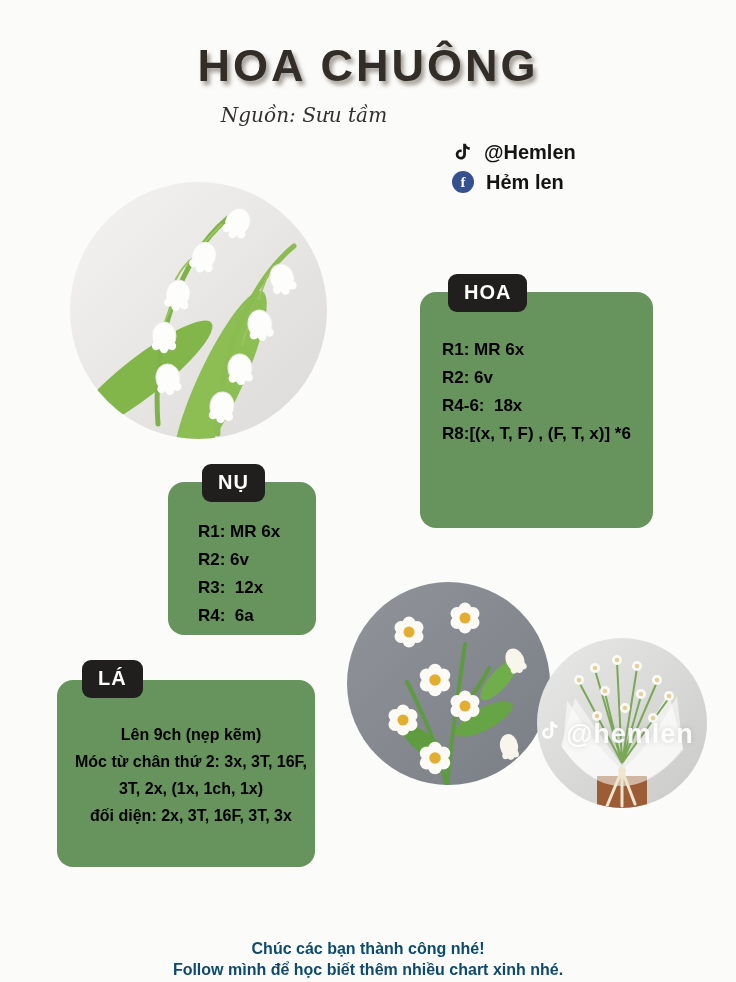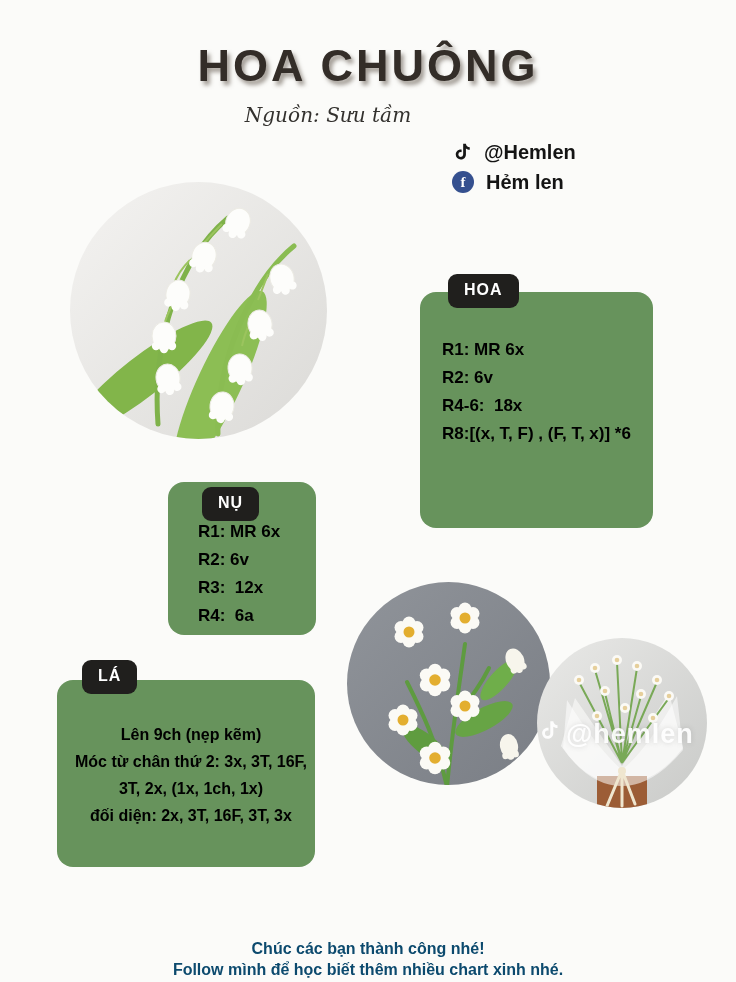--- a/index.html
+++ b/index.html
@@ -7,50 +7,50 @@
     position:relative;width:736px;height:982px;background:#fbfbf9;
     font-family:"Liberation Sans",sans-serif;overflow:hidden;margin:0 auto;
   }
   .page-title{
     position:absolute;top:40px;left:0;width:736px;text-align:center;
     font-size:45px;font-weight:bold;letter-spacing:3px;color:#332d28;
     text-shadow:3px 4px 4px rgba(85,75,64,.55);
   }
   .page-subtitle{
     position:absolute;top:103px;left:0;width:608px;text-align:center;
-    font-family:"DejaVu Serif",serif;font-style:italic;font-size:20px;color:#33312e;padding-left:24px;
+    font-family:"DejaVu Serif",serif;font-style:italic;font-size:20px;color:#33312e;
   }
   .social{position:absolute;left:452px;top:139px;display:flex;flex-direction:column;gap:4px;}
   .social-row{display:flex;align-items:center;gap:12px;height:26px;}
   .social-row .handle{font-size:20px;font-weight:bold;color:#141414;}
   .tiktok-glyph{width:20px;height:22px;display:block;}
   .fb-circle{
     width:22px;height:22px;border-radius:50%;background:#35508f;color:#fff;
     display:flex;align-items:center;justify-content:center;
     font-weight:bold;font-size:15px;font-family:"Liberation Serif",serif;
   }
   .photo{position:absolute;border-radius:50%;overflow:hidden;}
   .photo svg{display:block;}
   #photo1{left:70px;top:182px;width:257px;height:257px;}
   #photo2{left:347px;top:582px;width:203px;height:203px;}
   #photo3{left:537px;top:638px;width:170px;height:170px;}
   .pattern-box{position:absolute;background:#67935c;border-radius:16px;box-sizing:border-box;}
   .chip{
-    position:absolute;background:#201f1d;color:#ffffff;font-weight:bold;font-size:16px;
+    position:absolute;background:#201f1d;color:#ffffff;font-weight:bold;font-size:20px;
     padding:7px 16px 9px 16px;border-radius:9px;letter-spacing:1px;line-height:1.1;
   }
   .box-line{white-space:pre;font-weight:bold;color:#000000;}
   #hoa-box{left:420px;top:292px;width:233px;height:236px;padding:44px 8px 0 22px;}
   #hoa-box .box-line{font-size:17px;line-height:28px;}
   #nu-box{left:168px;top:482px;width:148px;height:153px;padding:36px 4px 0 30px;}
   #nu-box .box-line{font-size:17px;line-height:28px;}
   #la-box{left:57px;top:680px;width:258px;height:187px;padding:41px 6px 0 16px;text-align:center;}
   #la-box .box-line{font-size:16px;line-height:27px;}
   #hoa-chip{left:448px;top:274px;}
-  #nu-chip{left:202px;top:487px;}
+  #nu-chip{left:202px;top:464px;}
   #la-chip{left:82px;top:660px;}
   .watermark{
     position:absolute;left:538px;top:718px;display:flex;align-items:center;gap:6px;
     color:rgba(255,255,255,.92);font-size:27px;font-weight:bold;letter-spacing:1px;
     text-shadow:0 0 5px rgba(110,110,110,.25);pointer-events:none;
   }
   .watermark svg{width:22px;height:25px;}
   .footer-line{position:absolute;left:0;width:736px;text-align:center;font-weight:bold;font-size:16px;color:#0c4a6e;}
   #footer1{top:940px;}
   #footer2{top:961px;}

